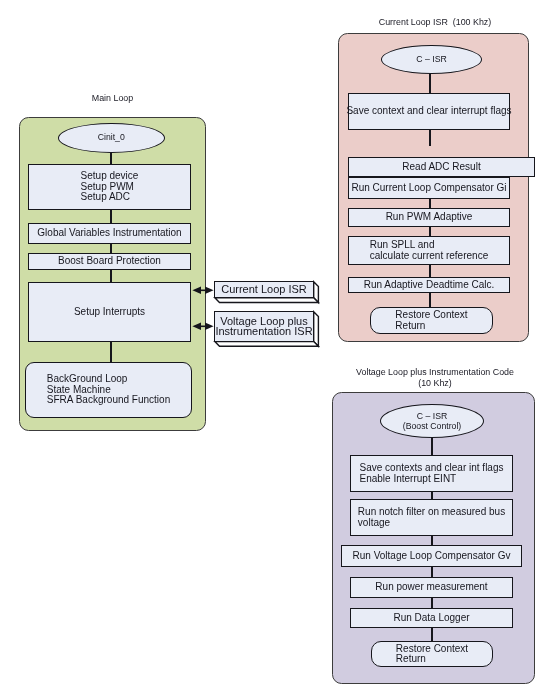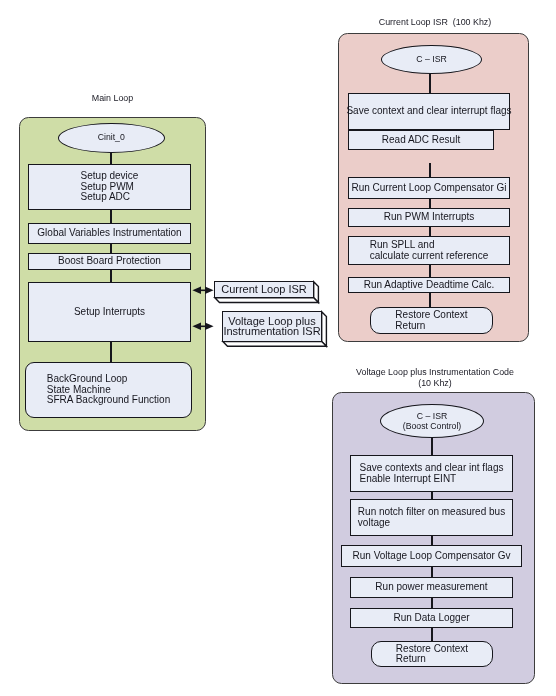--- a/index.html
+++ b/index.html
@@ -60,21 +60,21 @@
   </div>
 
   <div class="box3d" style="left:214px;top:281px;width:105px;height:22px;">
     <svg width="110" height="27">
       <polygon points="99.7,0.8 104.4,5.5 104.4,21.5 99.7,16.8" fill="#ffffff" stroke="#16161c" stroke-width="1.4" stroke-linejoin="miter"></polygon>
       <polygon points="0.8,16.8 5.5,21.5 104.4,21.5 99.7,16.8" fill="#ffffff" stroke="#16161c" stroke-width="1.4" stroke-linejoin="miter"></polygon>
     </svg>
     <div class="face" style="width:100px;height:17px;">Current Loop ISR</div>
   </div>
 
-  <div class="box3d" style="left:222px;top:311px;width:105px;height:36px;">
+  <div class="box3d" style="left:214px;top:311px;width:105px;height:36px;">
     <svg width="110" height="40">
       <polygon points="99.7,0.8 104.4,5.5 104.4,35.3 99.7,30.6" fill="#ffffff" stroke="#16161c" stroke-width="1.4" stroke-linejoin="miter"></polygon>
       <polygon points="0.8,30.6 5.5,35.3 104.4,35.3 99.7,30.6" fill="#ffffff" stroke="#16161c" stroke-width="1.4" stroke-linejoin="miter"></polygon>
     </svg>
     <div class="face" style="width:100px;height:30.8px;">Voltage Loop plus
 Instrumentation ISR</div>
   </div>
 
   <div>
     <div class="abs grp-title" style="left:362px;top:17px;width:146px;">Current Loop ISR  (100 Khz)</div>
@@ -85,23 +85,23 @@
     <div class="abs vline" style="left:429px;top:128px;height:18px;"></div>
     <div class="abs vline" style="left:429px;top:163px;height:16px;"></div>
     <div class="abs vline" style="left:429px;top:196px;height:14px;"></div>
     <div class="abs vline" style="left:429px;top:225px;height:12px;"></div>
     <div class="abs vline" style="left:429px;top:263px;height:15px;"></div>
     <div class="abs vline" style="left:429px;top:291px;height:17px;"></div>
 
     <div class="abs oval" style="left:381px;top:45px;width:101px;height:29px;">C – ISR</div>
 
     <div class="abs node" style="left:348px;top:93px;width:162px;height:37px;">Save context and clear interrupt flags</div>
-    <div class="abs node" style="left:348px;top:130px;width:146px;height:20px;">Read ADC Result</div>
+    <div class="abs node" style="left:348px;top:157px;width:187px;height:20px;">Read ADC Result</div>
     <div class="abs node" style="left:348px;top:177px;width:162px;height:22px;">Run Current Loop Compensator Gi</div>
-    <div class="abs node" style="left:348px;top:208px;width:162px;height:19px;">Run PWM Interrupts</div>
+    <div class="abs node" style="left:348px;top:208px;width:162px;height:19px;">Run PWM Adaptive</div>
     <div class="abs node" style="left:348px;top:236px;width:162px;height:29px;">Run SPLL and
 calculate current reference</div>
     <div class="abs node" style="left:348px;top:277px;width:162px;height:16px;">Run Adaptive Deadtime Calc.</div>
     <div class="abs node pill" style="left:370px;top:307px;width:123px;height:27px;">Restore Context
 Return</div>
   </div>
 
   <div>
     <div class="abs grp-title" style="left:345px;top:367px;width:180px;">Voltage Loop plus Instrumentation Code
 (10 Khz)</div>

